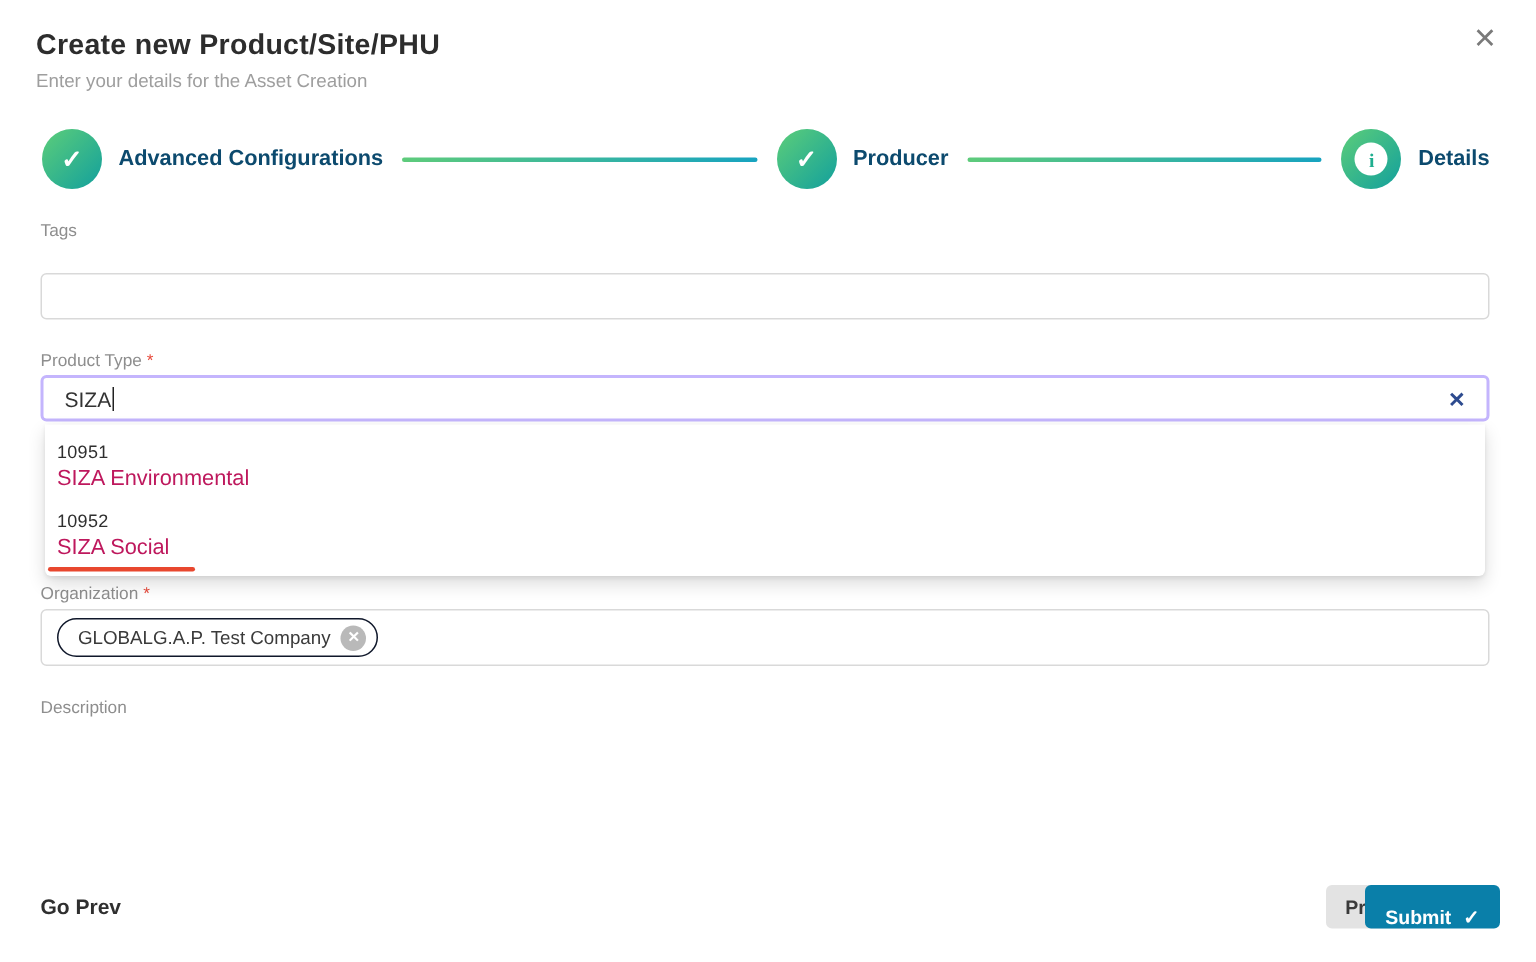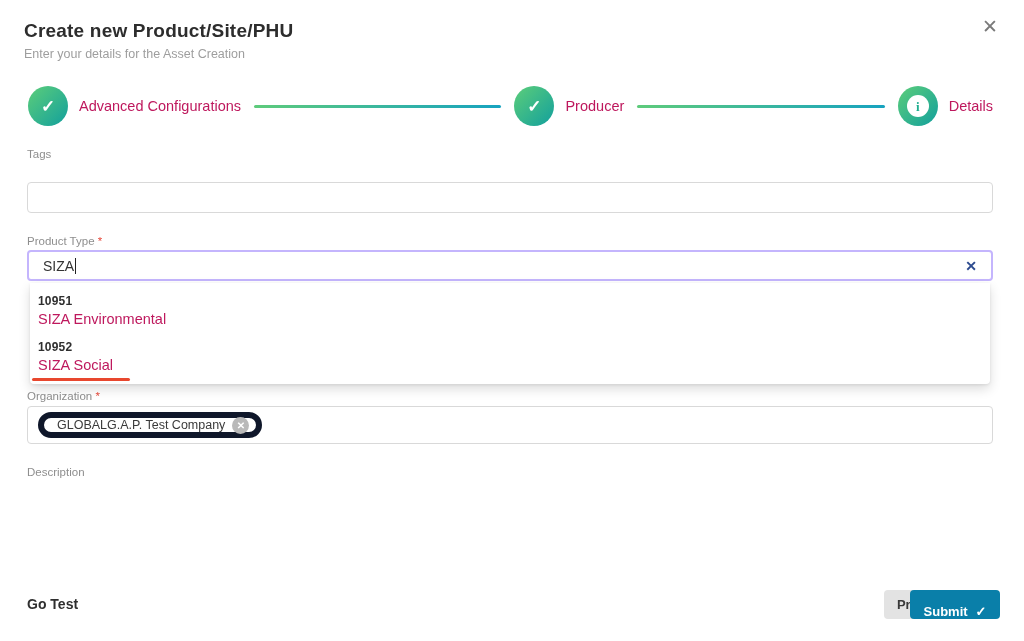--- a/index.html
+++ b/index.html
@@ -19,21 +19,21 @@
     display:flex; align-items:center; }
   .step { display:flex; align-items:center; flex:0 0 auto; }
   .step-circle { width:40px; height:40px; border-radius:50%;
     background:linear-gradient(135deg,#55c97d 10%,#16a29b 95%);
     display:flex; align-items:center; justify-content:center; flex:0 0 auto; }
   .check-glyph { color:#fff; font-size:17px; font-weight:700; line-height:1; }
   .info-inner { width:22px; height:22px; border-radius:50%; background:#fff;
     display:flex; align-items:center; justify-content:center; }
   .info-glyph { color:#1fae8f; font-size:13px; font-weight:700;
     font-family:"Liberation Serif", serif; line-height:1; }
-  .step-label { margin-left:11px; font-size:14.5px; font-weight:400; color:#be185d;
+  .step-label { margin-left:11px; font-size:14.5px; font-weight:700; color:#0c4a6e;
     white-space:nowrap; }
   .connector { flex:1 1 auto; height:3px; border-radius:2px; margin:0 13px;
     background:linear-gradient(90deg,#5ecb7b,#17a3c0); }
 
   
   .field-label { position:absolute; left:27px; font-size:11.5px; color:#8e8e8e; }
   .req { color:#e74a3c; }
   .input-box { position:absolute; left:27px; width:966px; background:#fff;
     border:1px solid #d9d9d9; border-radius:4px; }
   #tags-input { top:182px; height:31px; }
@@ -44,28 +44,28 @@
     margin-left:1px; vertical-align:middle; }
   .pt-clear { margin-left:auto; color:#2d4b8f; font-size:14px; font-weight:700;
     cursor:pointer; line-height:1; }
 
   
   .dropdown { position:absolute; left:30px; top:283px; width:960px; height:101px;
     background:#fff; border-radius:0 0 4px 4px;
     box-shadow:0 5px 12px rgba(0,0,0,.14), 0 1px 3px rgba(0,0,0,.08); z-index:5;
     padding:11px 0 0 8px; }
   .dd-item { position:relative; padding:0 0 0 0; margin-bottom:13px; cursor:pointer; }
-  .dd-code { font-size:12px; font-weight:700; color:#2f2f2f; letter-spacing:.2px; }
+  .dd-code { font-size:12px; font-weight:400; color:#2f2f2f; letter-spacing:.2px; }
   .dd-name { font-size:14.5px; color:#be185d; margin-top:3px; }
   .dd-underline { position:absolute; left:-6px; top:38px; width:98px; height:3px;
     background:#e8472e; border-radius:2px; }
 
   
   #org-input { top:406px; height:38px; display:flex; align-items:center; padding:0 10px; }
-  .chip { display:flex; align-items:center; border:6px solid #0f172a; border-radius:14px;
+  .chip { display:flex; align-items:center; border:1px solid #0f172a; border-radius:14px;
     height:26px; padding:0 7px 0 13px; background:#fff; }
   .chip-text { font-size:12.5px; color:#3a3a3a; }
   .chip-x { width:17px; height:17px; border-radius:50%; background:#b9b9b9; color:#fff;
     font-size:10px; display:flex; align-items:center; justify-content:center;
     margin-left:7px; cursor:pointer; font-weight:700; }
 
   
   #desc-area { top:481px; height:63px; padding:10px 14px; resize:none;
     font-family:"Liberation Sans", sans-serif; font-size:15px; color:#333; }
   #desc-area::placeholder { color:#b8b8b8; }
@@ -149,20 +149,20 @@
     <div class="chip">
       <span class="chip-text">GLOBALG.A.P. Test Company</span>
       <span class="chip-x">✕</span>
     </div>
   </div>
 
   <div class="field-label" style="top:466px;">
     <span>Description</span>
   </div>
 
-  <div class="go-back">Go Test</div>
+  <div class="go-back">Go Prev</div>
   <button class="btn btn-prev">Prev</button>
   <button class="btn btn-submit">
     <span>Submit</span>
     <span class="submit-check">✓</span>
   </button>
 
 </div>
 
 </body></html>

